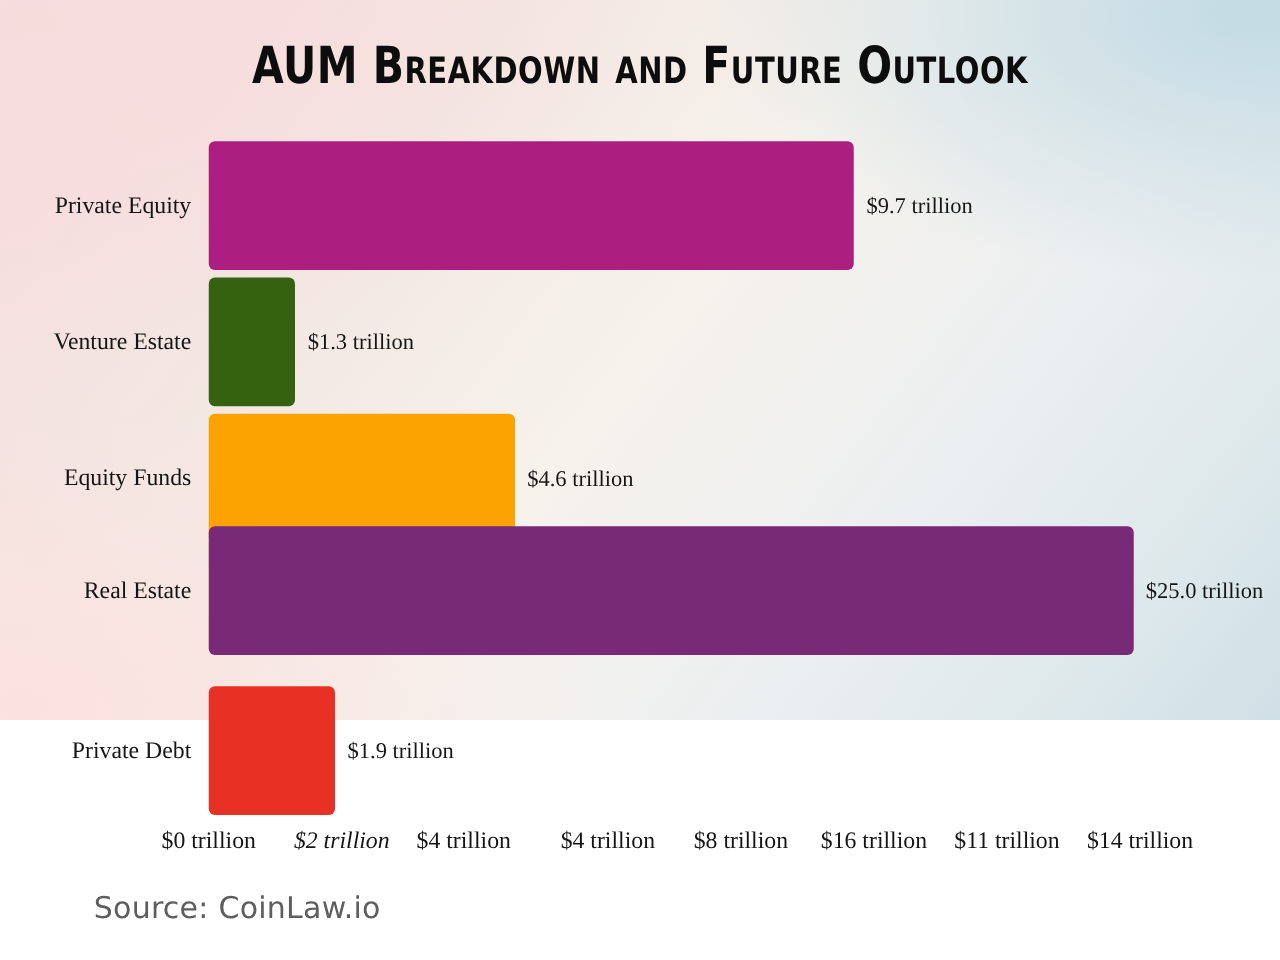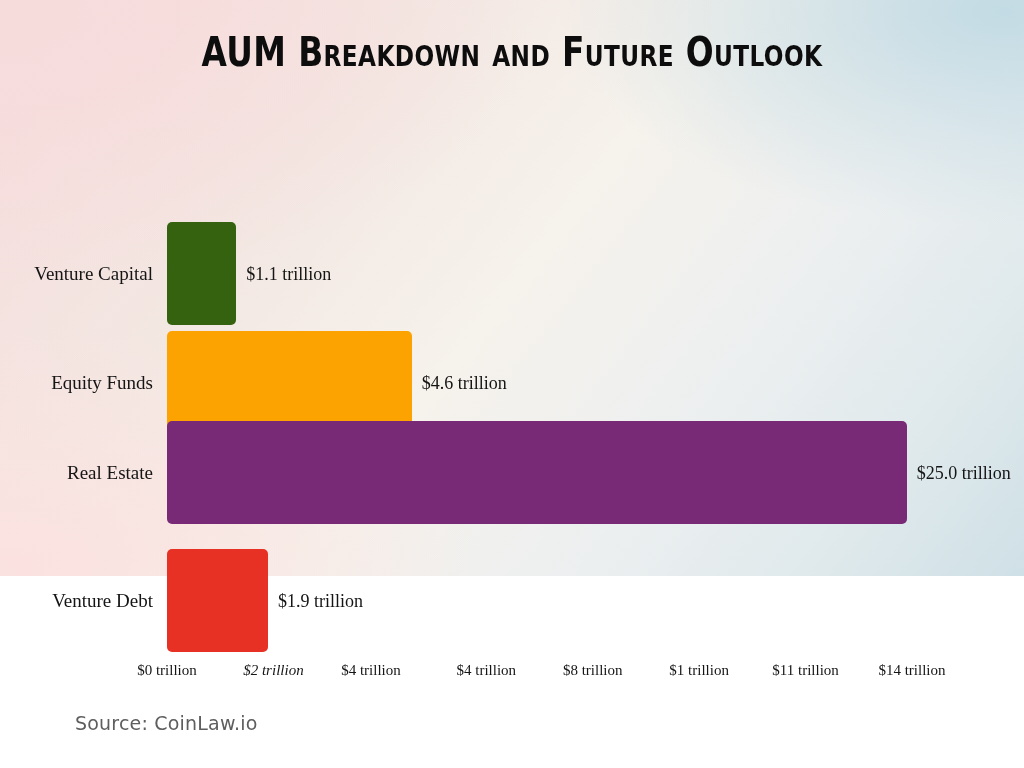--- a/index.html
+++ b/index.html
@@ -96,71 +96,76 @@
     top: 662px;
     width: 745px;
     height: 26px;
   }
   .tick {
     position: absolute;
     top: 0;
     transform: translateX(-50%);
     white-space: nowrap;
     font-family: "Liberation Serif", serif;
-    font-size: 15px;
+    font-size: 19px;
     color: #151515;
   }
 
   
   #source {
     position: absolute;
     left: 75px;
     top: 712px;
     font-family: "DejaVu Sans", sans-serif;
-    font-size: 19px;
+    font-size: 24px;
     color: #5e5e5e;
     letter-spacing: 0.2px;
   }
 </style>
 </head>
 <body>
 
 <div id="canvas">
 
   <div id="chart-title">AUM Breakdown and Future Outlook</div>
 
   <div id="plot">
+      <div class="row" style="top: 3px; height: 103px;">
+        <div class="cat-label">Private Equity</div>
+        <div class="bar" style="width: 516.179px; background: rgb(172, 30, 128);"></div>
+        <div class="val-label" style="left: 516.179px;">$9.7 trillion</div>
+      </div>
       <div class="row" style="top: 112px; height: 103px;">
-        <div class="cat-label">Venture Capital</div>
+        <div class="cat-label">Venture Estate</div>
         <div class="bar" style="width: 69.1786px; background: rgb(52, 98, 15);"></div>
-        <div class="val-label" style="left: 69.1786px;">$1.1 trillion</div>
+        <div class="val-label" style="left: 69.1786px;">$1.3 trillion</div>
       </div>
       <div class="row" style="top: 221px; height: 103px;">
         <div class="cat-label">Equity Funds</div>
         <div class="bar" style="width: 244.786px; background: rgb(252, 163, 1);"></div>
         <div class="val-label" style="left: 244.786px;">$4.6 trillion</div>
       </div>
       <div class="row" style="top: 311px; height: 103px;">
         <div class="cat-label">Real Estate</div>
         <div class="bar" style="width: 739.679px; background: rgb(120, 42, 118);"></div>
         <div class="val-label" style="left: 739.679px;">$25.0 trillion</div>
       </div>
       <div class="row" style="top: 439px; height: 103px;">
-        <div class="cat-label">Venture Debt</div>
+        <div class="cat-label">Private Debt</div>
         <div class="bar" style="width: 101.107px; background: rgb(231, 49, 36);"></div>
         <div class="val-label" style="left: 101.107px;">$1.9 trillion</div>
       </div>
     </div>
 
   <div id="xaxis">
       <div class="tick" style="left: 0px;">$0 trillion</div>
       <div class="tick" style="left: 106.429px; font-style: italic;">$2 trillion</div>
       <div class="tick" style="left: 204px;">$4 trillion</div>
       <div class="tick" style="left: 319.286px;">$4 trillion</div>
       <div class="tick" style="left: 425.714px;">$8 trillion</div>
-      <div class="tick" style="left: 532.143px;">$1 trillion</div>
+      <div class="tick" style="left: 532.143px;">$16 trillion</div>
       <div class="tick" style="left: 638.571px;">$11 trillion</div>
       <div class="tick" style="left: 745px;">$14 trillion</div>
     </div>
 
   <div id="source">Source: CoinLaw.io</div>
 
 </div>
 
 </body></html>

